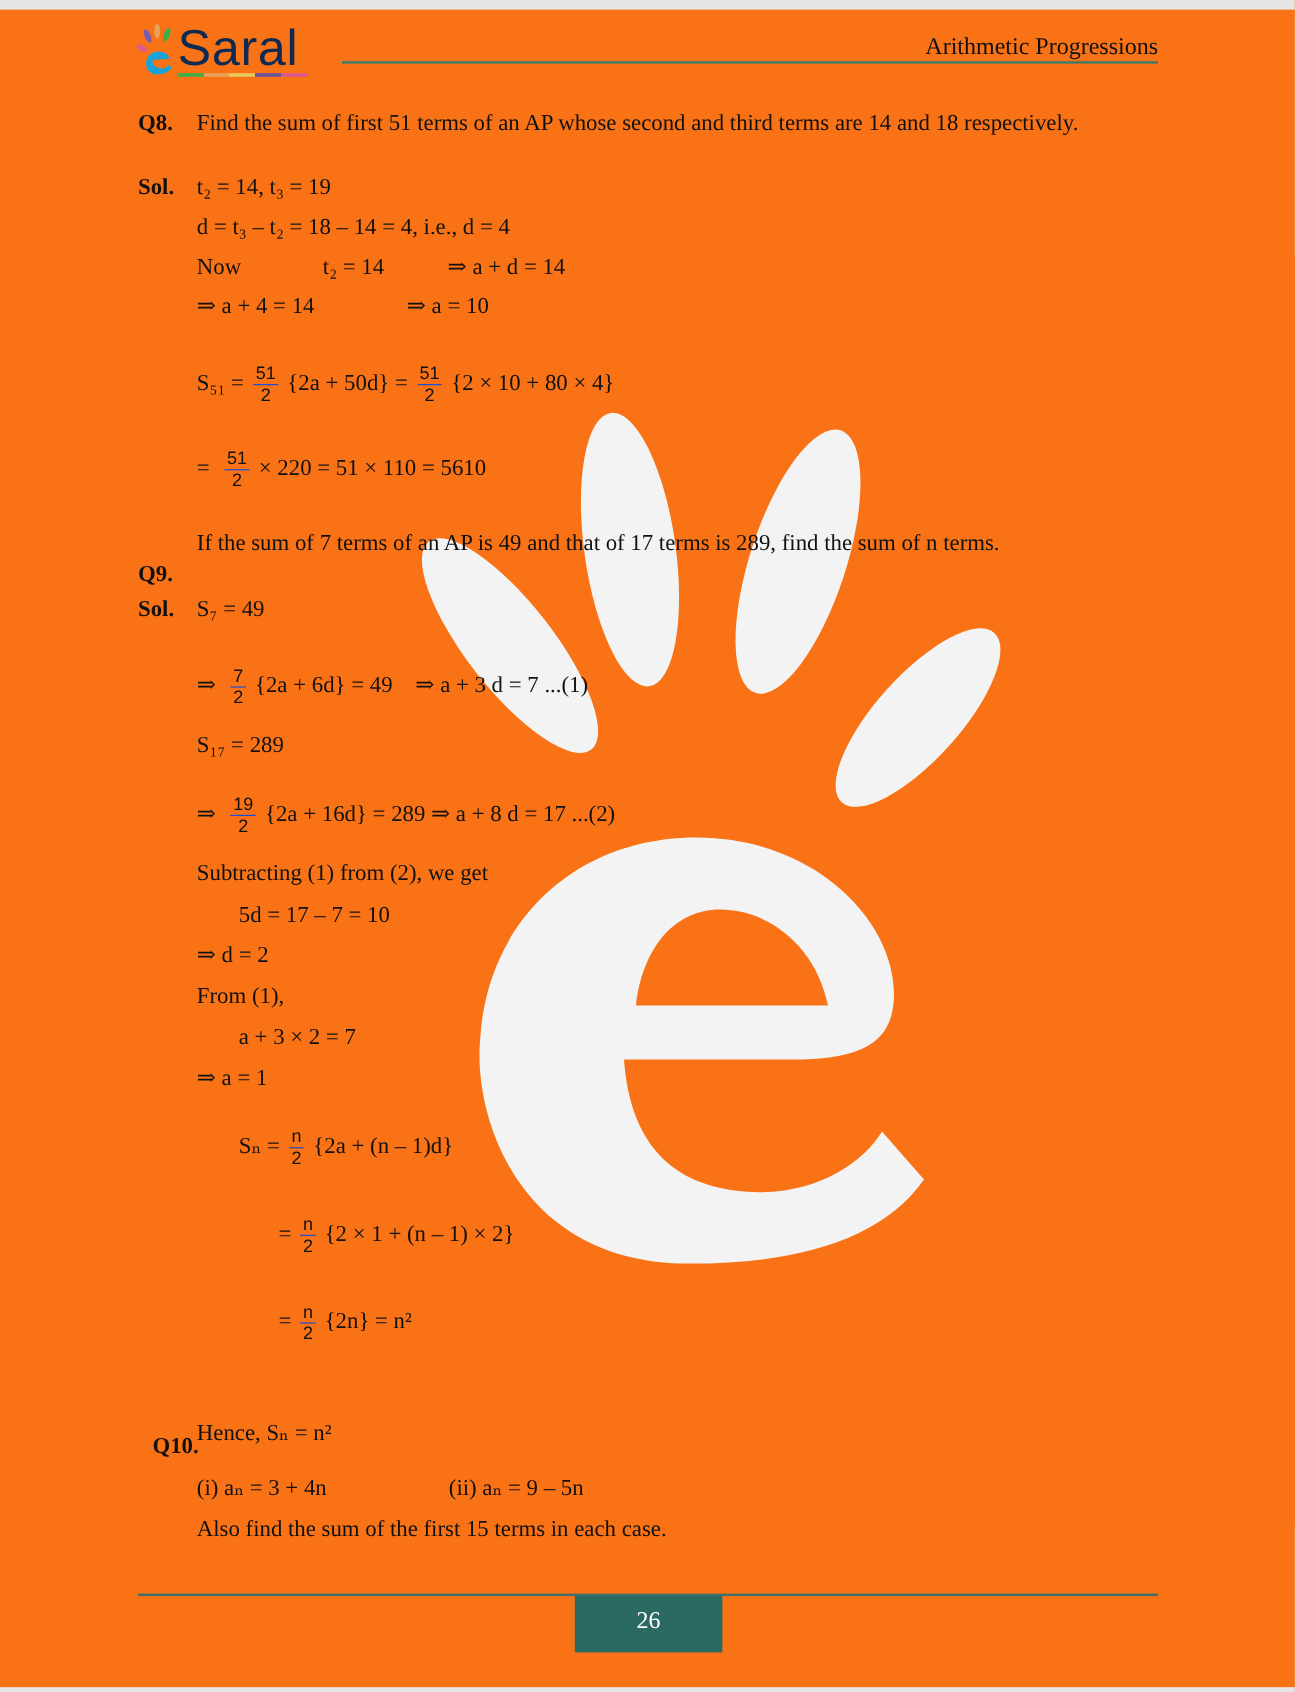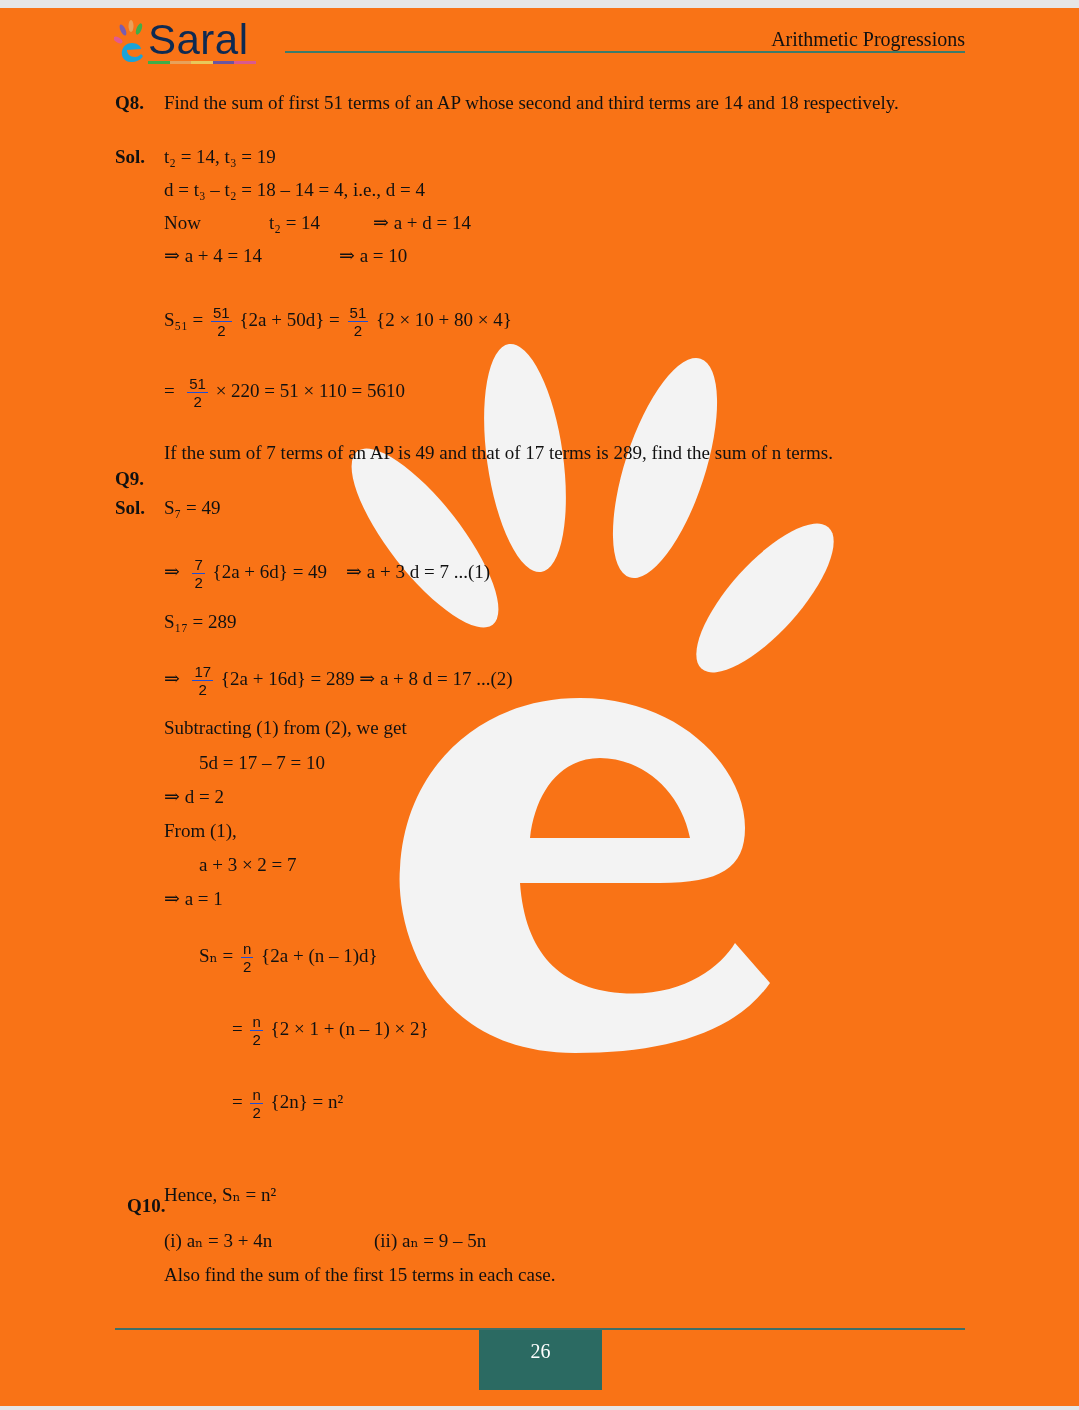--- a/index.html
+++ b/index.html
@@ -12,21 +12,21 @@
   .frac{display:inline-block;vertical-align:middle;text-align:center;font-family:"Liberation Sans",sans-serif;font-size:15px;line-height:17px;margin:0 3px;}
   .frac .num{display:block;border-bottom:1px solid #1d4ed8;padding:0 2px;}
   .frac .den{display:block;padding:0 2px;}
   .logo{position:absolute;left:114px;top:10px;height:48px;}
   .logo-text{position:absolute;left:34px;top:-2px;font-family:"Liberation Sans",sans-serif;font-size:42px;color:#0e2a52;font-weight:500;letter-spacing:0.5px;}
   .logo-under{position:absolute;left:34px;top:43px;height:3px;width:108px;
      background:linear-gradient(90deg,#3fae49 0 20%,#e8a15a 20% 40%,#e8c85a 40% 60%,#6b55a0 60% 80%,#d95a8f 80% 100%);}
   .header-line{position:absolute;left:285px;top:43px;width:680px;height:2px;background:#3d7b6a;}
   .header-title{position:absolute;right:114px;top:20px;font-size:20px;}
   .footer-line{position:absolute;left:115px;top:1320px;width:850px;height:2px;background:#3e6f6a;}
-  .page-box{position:absolute;left:479px;top:1322px;width:123px;height:60px;background:#2b6a62;color:#fff;
+  .page-box{position:absolute;left:479px;top:1322px;width:123px;height:47px;background:#2b6a62;color:#fff;
      font-size:20px;text-align:center;line-height:42px;}
 </style>
 </head>
 <body>
 
 <div class="page">
 
   <svg class="wm" viewBox="0 0 1079 1398">
     <g fill="#f3f3f3">
       <ellipse cx="525" cy="450" rx="38" ry="115" transform="rotate(-8 525 450)"></ellipse>
@@ -86,21 +86,21 @@
   <div class="abs" style="left:164px;top:544px;line-height:40px;">
     <span>⇒</span>&nbsp;
     <span class="frac"><span class="num">7</span><span class="den">2</span></span>
     <span style="white-space:pre;">{2a + 6d} = 49    ⇒ a + 3 d = 7 ...(1)</span>
   </div>
 
   <div class="abs" style="left:164px;top:603px;">S₁₇ = 289</div>
 
   <div class="abs" style="left:164px;top:651px;line-height:40px;">
     <span>⇒</span>&nbsp;
-    <span class="frac"><span class="num">17</span><span class="den">2</span></span>
+    <span class="frac"><span class="num">19</span><span class="den">2</span></span>
     <span>{2a + 16d} = 289 ⇒ a + 8 d = 17 ...(2)</span>
   </div>
 
   <div class="abs" style="left:164px;top:709px;">Subtracting (1) from (2), we get</div>
   <div class="abs" style="left:199px;top:744px;">5d = 17 – 7 = 10</div>
   <div class="abs" style="left:164px;top:778px;">⇒  d = 2</div>
   <div class="abs" style="left:164px;top:812px;">From (1),</div>
   <div class="abs" style="left:199px;top:846px;">a + 3 × 2 = 7</div>
   <div class="abs" style="left:164px;top:880px;">⇒  a = 1</div>
 

